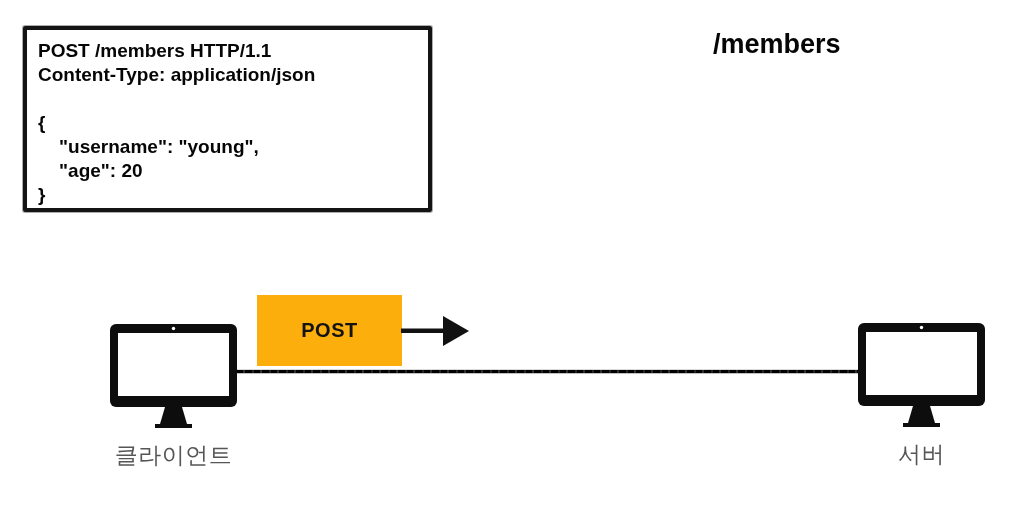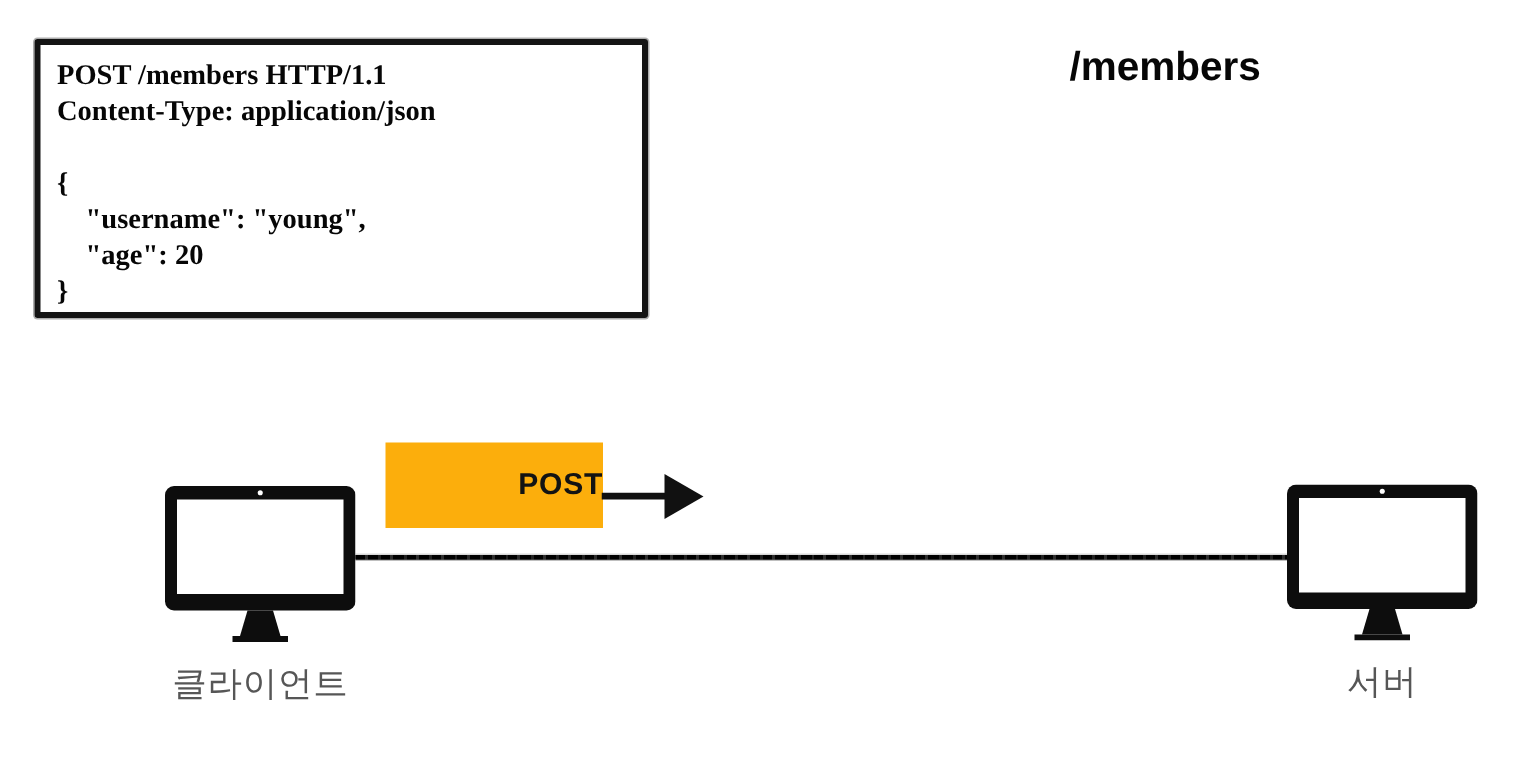--- a/index.html
+++ b/index.html
@@ -22,21 +22,21 @@
     left: 23px;
     top: 26px;
     width: 409px;
     height: 186px;
     box-sizing: border-box;
     border: 4px solid #141414;
     border-radius: 2px;
     box-shadow: 0 0 0 1px rgba(20,20,20,0.35);
     margin: 0;
     padding: 9px 6px 0 11px;
-    font-family: Liberation Serif, serif;
+    font-family: Liberation Sans, sans-serif;
     font-weight: bold;
     font-size: 19px;
     line-height: 24px;
     color: #060606;
     white-space: pre;
     overflow: hidden;
   }
 
   
   .endpoint-label {
@@ -47,25 +47,25 @@
     font-weight: bold;
     color: #060606;
   }
 
   
   .method-badge {
     position: absolute;
     left: 257px;
     top: 295px;
     width: 145px;
-    height: 57px;
+    height: 71px;
     background: #FCAE0C;
     display: flex;
     align-items: center;
-    justify-content: flex-end;
+    justify-content: center;
   }
   .method-badge span {
     font-size: 20px;
     font-weight: bold;
     letter-spacing: 0.5px;
     color: #131313;
   }
 
   
   .arrow-icon {

